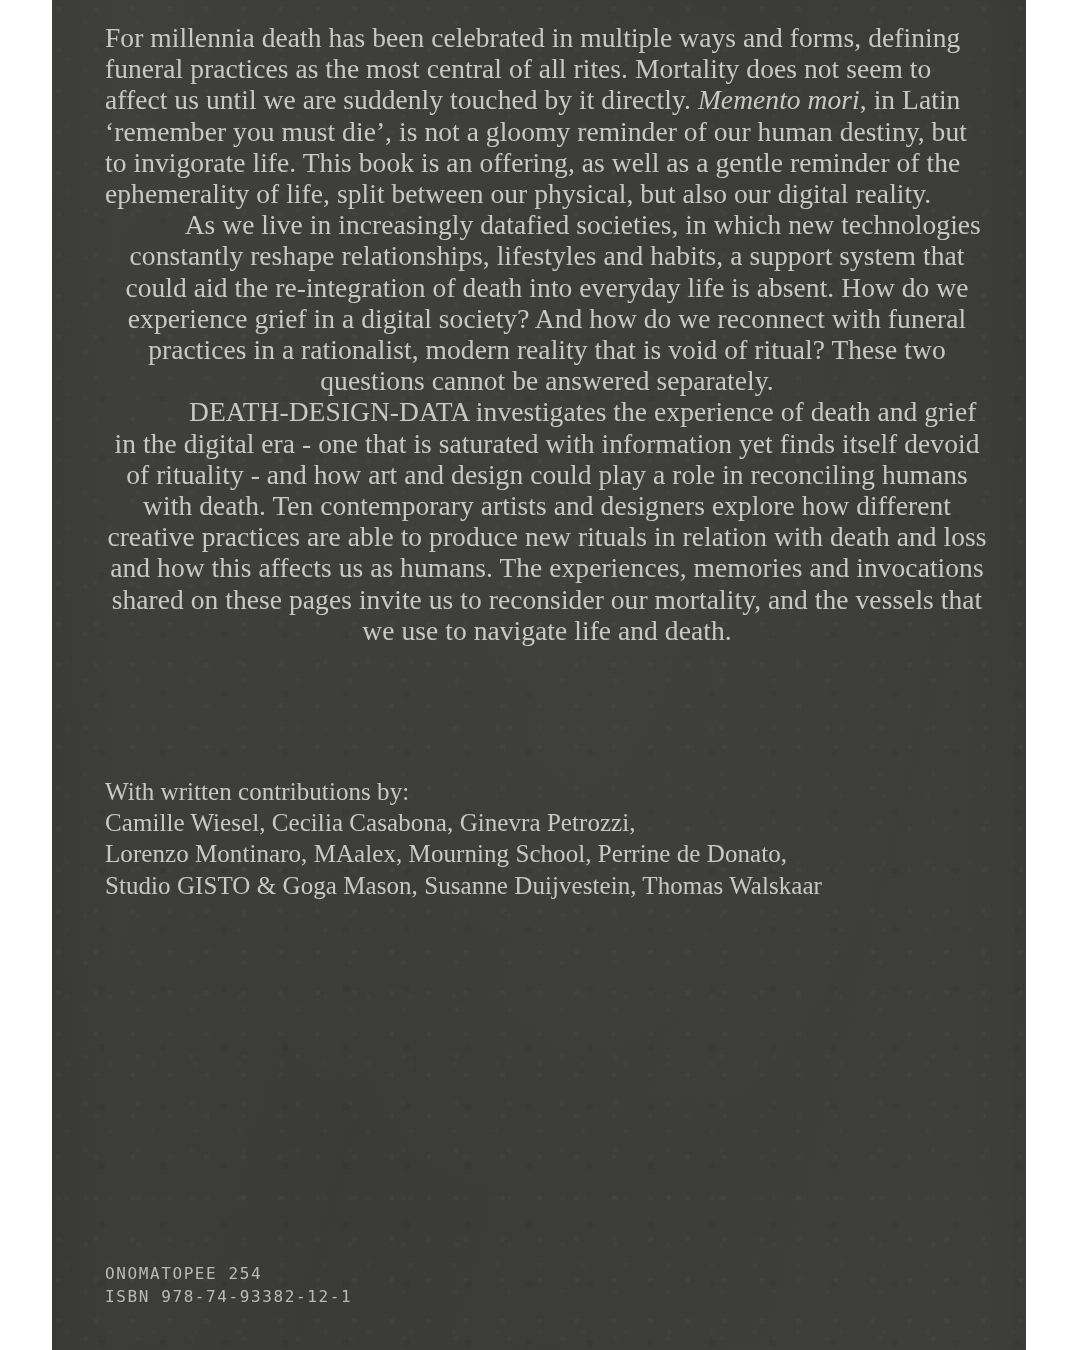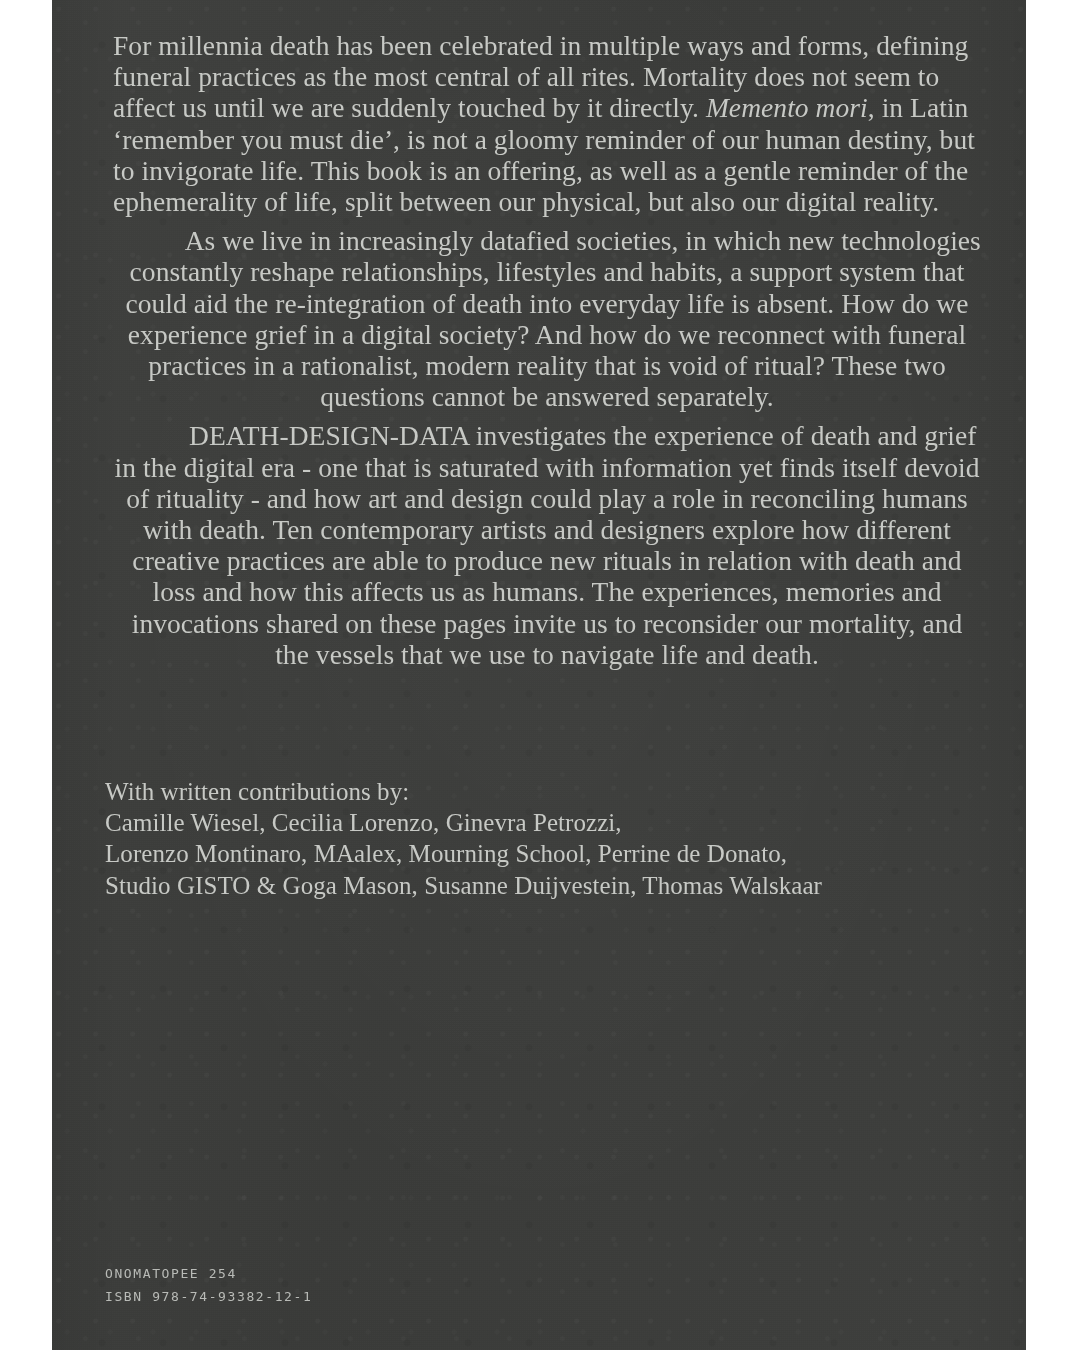--- a/index.html
+++ b/index.html
@@ -62,21 +62,21 @@
     width: 884px;
     color: #c7c9c5;
     font-size: 27.5px;
     line-height: 31.2px;
     letter-spacing: 0.06px;
     text-rendering: optimizeLegibility;
     z-index: 2;
   }
 
   #blurb p {
-    margin: 8px;
+    margin: 0;
   }
 
   #blurb p.indented {
     text-indent: 2.6em;
     text-align: center;
   }
 
   .ital {
     font-style: italic;
   }
@@ -98,21 +98,21 @@
   }
 
   
   #imprint {
     position: absolute;
     left: 53px;
     top: 1262px;
     z-index: 2;
     color: #b9bbb7;
     font-family: "DejaVu Sans Mono", "Liberation Mono", monospace;
-    font-size: 13px;
+    font-size: 16px;
     line-height: 23px;
     letter-spacing: 1.6px;
     white-space: nowrap;
   }
 </style>
 </head>
 <body>
 
 <div id="cover">
 
@@ -121,21 +121,21 @@
     <p><span>For millennia death has been celebrated in multiple ways and forms, defining funeral practices as the most central of all rites. Mortality does not seem to affect us until we are suddenly touched by it directly. </span><span class="ital">Memento mori</span><span>, in Latin ‘remember you must die’, is not a gloomy reminder of our human destiny, but to invigorate life. This book is an offering, as well as a gentle reminder of the ephemerality of life, split between our physical, but also our digital reality.</span></p>
 
     <p class="indented">As we live in increasingly datafied societies, in which new technologies constantly reshape relationships, lifestyles and habits, a support system that could aid the re-integration of death into everyday life is absent. How do we experience grief in a digital society? And how do we reconnect with funeral practices in a rationalist, modern reality that is void of ritual? These two questions cannot be answered separately.</p>
 
     <p class="indented">DEATH-DESIGN-DATA investigates the experience of death and grief in the digital era - one that is saturated with information yet finds itself devoid of rituality - and  how art and design could play a role in reconciling humans with death. Ten contemporary artists and designers explore how different creative practices are able to produce new rituals in relation with death and loss and how this affects us as humans. The experiences, memories and invocations shared on these pages invite us to reconsider our mortality, and the vessels that we use to navigate life and death.</p>
 
   </div>
 
   <div id="contributors">
     <div class="line">With written contributions by:</div>
-    <div class="line">Camille Wiesel, Cecilia Lorenzo, Ginevra Petrozzi,</div>
+    <div class="line">Camille Wiesel, Cecilia Casabona, Ginevra Petrozzi,</div>
     <div class="line">Lorenzo Montinaro, MAalex, Mourning School, Perrine de Donato,</div>
     <div class="line">Studio GISTO &amp; Goga Mason, Susanne Duijvestein, Thomas Walskaar</div>
   </div>
 
   <div id="imprint">
     <div>ONOMATOPEE 254</div>
     <div>ISBN 978-74-93382-12-1</div>
   </div>
 
 </div>

